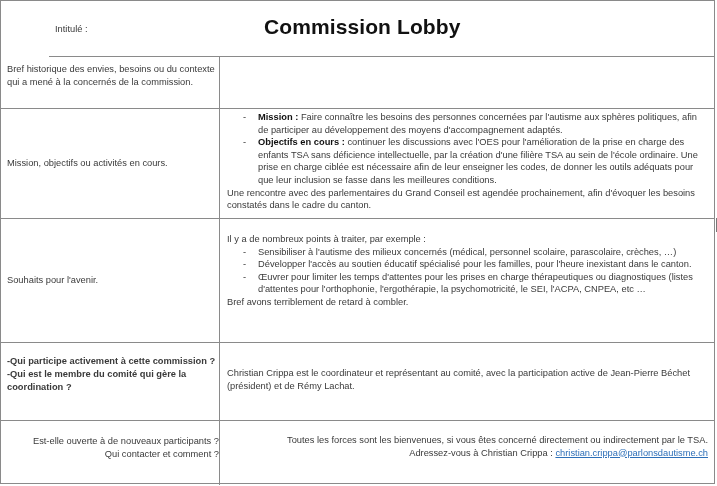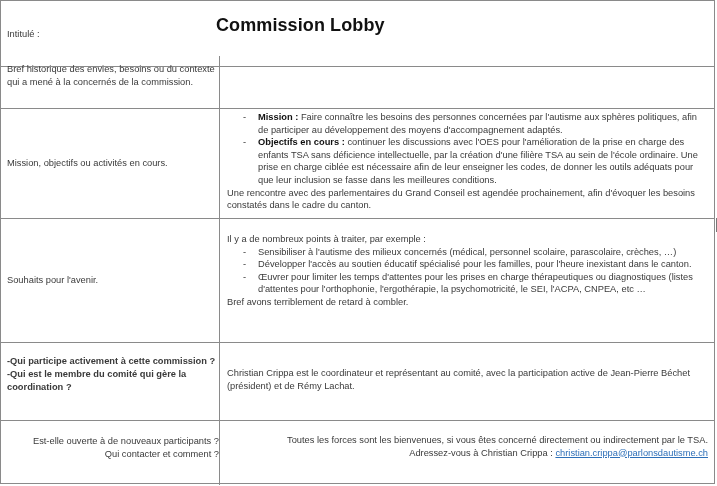--- a/index.html
+++ b/index.html
@@ -22,37 +22,37 @@
       font-size: 9.3px; line-height: 13px; color: #3a3a3a;
     }
     .cell-left.noborder { border-right: none; }
     .cell-right {
       position: absolute; left: 219px; right: 0; top: 0; bottom: 0;
       padding-left: 7px; padding-right: 6px; box-sizing: border-box;
       font-size: 9.3px; line-height: 12.6px; color: #3a3a3a;
     }
     .title {
       position: absolute; left: 215px; top: 14px;
-      font-size: 18px; font-weight: bold; color: #111111; letter-spacing: 0.1px;
+      font-size: 21px; font-weight: bold; color: #111111; letter-spacing: 0.1px;
     }
     ul.dash { list-style: none; margin: 0; padding: 0; }
     ul.dash li { position: relative; padding-left: 31px; }
     ul.dash li::before {
       content: "-"; position: absolute; left: 16px; top: 0; color: #333;
     }
     .b { font-weight: bold; color: #111; }
     a.mail { color: #2d6fb8; text-decoration: underline; }
     .scroll-mark { position: absolute; right: 0px; top: 218px; width: 1px; height: 14px; background: #777; }
   </style>
 </head>
 <body>
 
 <div class="sheet">
 
-  <div class="row" style="top:0; height:66px;">
+  <div class="row" style="top:0; height:56px;margin-left:48px;">
     <div class="cell-left noborder" style="padding-top:2px;">Intitulé :</div>
     <div class="title">Commission Lobby</div>
   </div>
 
   <div class="row" style="top:55px; height:53px;">
     <div class="cell-left" style="align-items:flex-start; padding-top:7px;">Bref historique des envies, besoins ou du contexte qui a mené à la concernés de la commission.</div>
   </div>
 
   <div class="row" style="top:108px; height:110px;">
     <div class="cell-left">Mission, objectifs ou activités en cours.</div>

